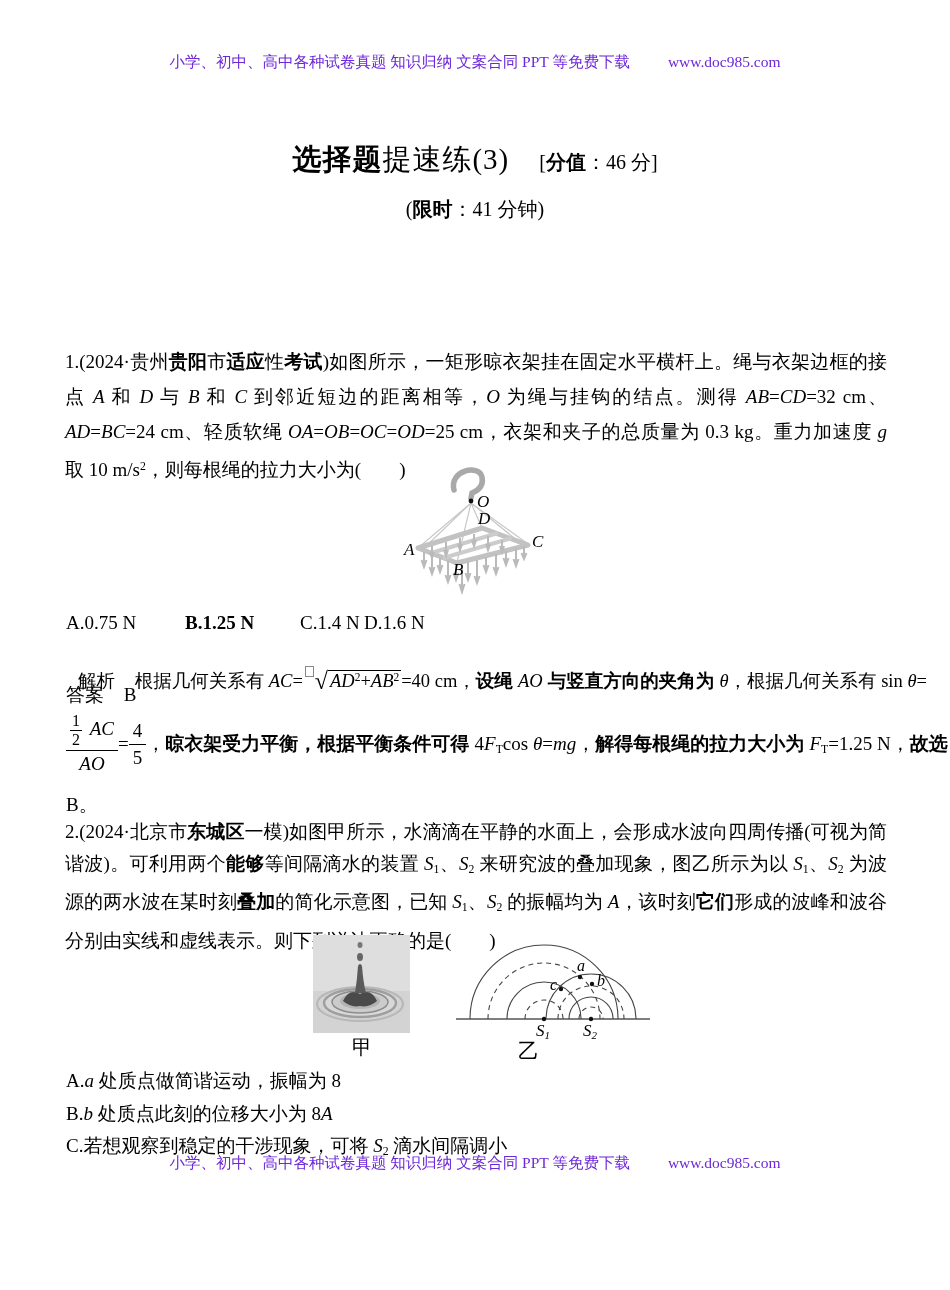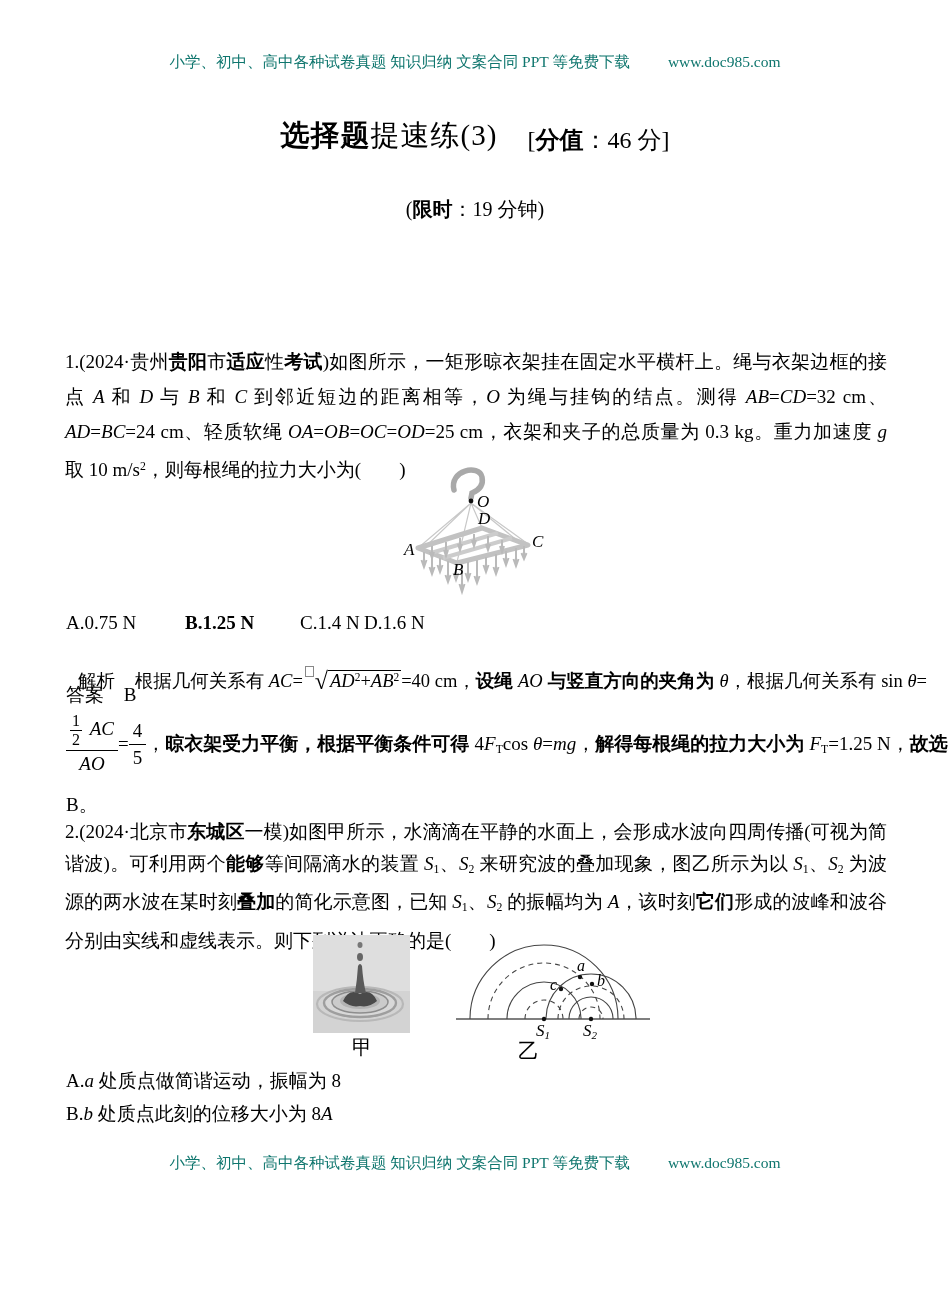--- a/index.html
+++ b/index.html
@@ -1,22 +1,22 @@
 <!DOCTYPE html>
 <html><head>
 <meta charset="utf-8">
 <style>
   html,body{margin:0;padding:0;background:#fff;}
   .page{position:relative;width:950px;height:1290px;background:#ffffff;overflow:hidden;
         font-family:"Liberation Serif",serif;color:#000;font-size:19px;}
   .abs{position:absolute;}
   .crow{left:0;right:0;display:flex;justify-content:center;align-items:baseline;}
-  .hdr{font-size:15.5px;color:#0f766e;gap:38px;}
+  .hdr{font-size:15.5px;color:#6d28d9;gap:38px;}
   .title-main{font-size:29px;letter-spacing:1px;}
-  .title-score{font-size:24px;margin-left:30px;}
+  .title-score{font-size:20px;margin-left:30px;}
   .subtitle{font-size:20px;}
   .para{left:65px;width:822px;text-align:justify;line-height:35px;}
   .para2{line-height:32px;}
   .nowrap{white-space:nowrap;}
   .lbl{margin-right:15px;}
   
   .rs-n{}
   .rs-b{font-family:"Liberation Sans",sans-serif;font-weight:700;}
   .rs-i{font-style:italic;}
   .rs-sub{font-size:0.62em;vertical-align:-0.28em;}
@@ -42,28 +42,28 @@
 </head>
 <body>
 
 <div class="page">
 
   <div class="abs crow hdr" style="top:52px;">
     <span>小学、初中、高中各种试卷真题 知识归纳 文案合同 PPT 等免费下载</span>
     <span>www.doc985.com</span>
   </div>
 
-  <div class="abs crow" style="top:116px;align-items:flex-end;">
+  <div class="abs crow" style="top:140px;">
     <span class="title-main"><span class="rs-b">选择题</span><span class="rs-n">提速练(3)</span></span>
     <span class="title-score"><span class="rs-n">[</span><span class="rs-b">分值</span><span class="rs-n">：46 分]</span></span>
   </div>
   <div class="abs crow subtitle" style="top:196px;">
       <span class="rs-n">(</span>
       <span class="rs-b">限时</span>
-      <span class="rs-n">：19 分钟)</span>
+      <span class="rs-n">：41 分钟)</span>
     </div>
 
 
   <div class="abs para" style="top:344px;"><span class="rs-n">1.(2024·</span><span class="rs-n">贵州</span><span class="rs-b">贵阳</span><span class="rs-n">市</span><span class="rs-b">适应</span><span class="rs-n">性</span><span class="rs-b">考试</span><span class="rs-n">)如图所示，一矩形晾衣架挂在固定水平横杆上。绳与衣架边框的接点 </span><span class="rs-i">A</span><span class="rs-n"> 和 </span><span class="rs-i">D</span><span class="rs-n"> 与 </span><span class="rs-i">B</span><span class="rs-n"> 和 </span><span class="rs-i">C</span><span class="rs-n"> 到邻近短边的距离相等，</span><span class="rs-i">O</span><span class="rs-n"> 为绳与挂钩的结点。测得 </span><span class="rs-i">AB</span><span class="rs-n">=</span><span class="rs-i">CD</span><span class="rs-n">=32 cm、</span><span class="rs-i">AD</span><span class="rs-n">=</span><span class="rs-i">BC</span><span class="rs-n">=24 cm、轻质软绳 </span><span class="rs-i">OA</span><span class="rs-n">=</span><span class="rs-i">OB</span><span class="rs-n">=</span><span class="rs-i">OC</span><span class="rs-n">=</span><span class="rs-i">OD</span><span class="rs-n">=25 cm，衣架和夹子的总质量为 0.3 kg。重力加速度 </span><span class="rs-i">g</span><span class="rs-n"> 取 10 m/s</span><span class="rs-sup">2</span><span class="rs-n">，则每根绳的拉力大小为(　　)</span></div>
 
   <svg class="abs" style="left:388px;top:462px;" width="200" height="152" viewBox="0 0 200 152">
 
     <path d="M 66 28 C 61 8 91 2 94 15 C 96 25 89 29 84 31 L 83 36" stroke="#a9a9a9" stroke-width="5.5" fill="none" stroke-linecap="round"></path>
 
     <path d="M83 41 L30 86 M83 41 L69 100 M83 41 L140 82 M83 41 L94 66 M83 41 L34 88 M83 41 L136 84" stroke="#c8c8c8" stroke-width="1.2" fill="none"></path>
@@ -158,19 +158,20 @@
     <text x="127" y="41" font-size="16" font-style="italic">a</text>
     <text x="147" y="56" font-size="16" font-style="italic">b</text>
     <text x="100" y="60" font-size="16" font-style="italic">c</text>
     <text x="86" y="106" font-size="17" font-style="italic"><tspan>S</tspan><tspan font-size="11" dy="3">1</tspan></text>
     <text x="133" y="106" font-size="17" font-style="italic"><tspan>S</tspan><tspan font-size="11" dy="3">2</tspan></text>
     <text x="68" y="128" font-size="21">乙</text>
   </svg>
 
   <div class="abs nowrap" style="left:66px;top:1068px;"><span class="rs-n">A.</span><span class="rs-i">a</span><span class="rs-n"> 处质点做简谐运动，振幅为 8</span></div>
   <div class="abs nowrap" style="left:66px;top:1101px;"><span class="rs-n">B.</span><span class="rs-i">b</span><span class="rs-n"> 处质点此刻的位移大小为 8</span><span class="rs-i">A</span></div>
+  <div class="abs nowrap" style="left:66px;top:1133px;"><span class="rs-n">C.若想观察到稳定的干涉现象，可将 </span><span class="rs-i">S</span><span class="rs-sub">2</span><span class="rs-n"> 滴水间隔调小</span></div>
 
   <div class="abs crow hdr" style="top:1153px;">
     <span>小学、初中、高中各种试卷真题 知识归纳 文案合同 PPT 等免费下载</span>
     <span>www.doc985.com</span>
   </div>
 
 </div>
 
 </body></html>

